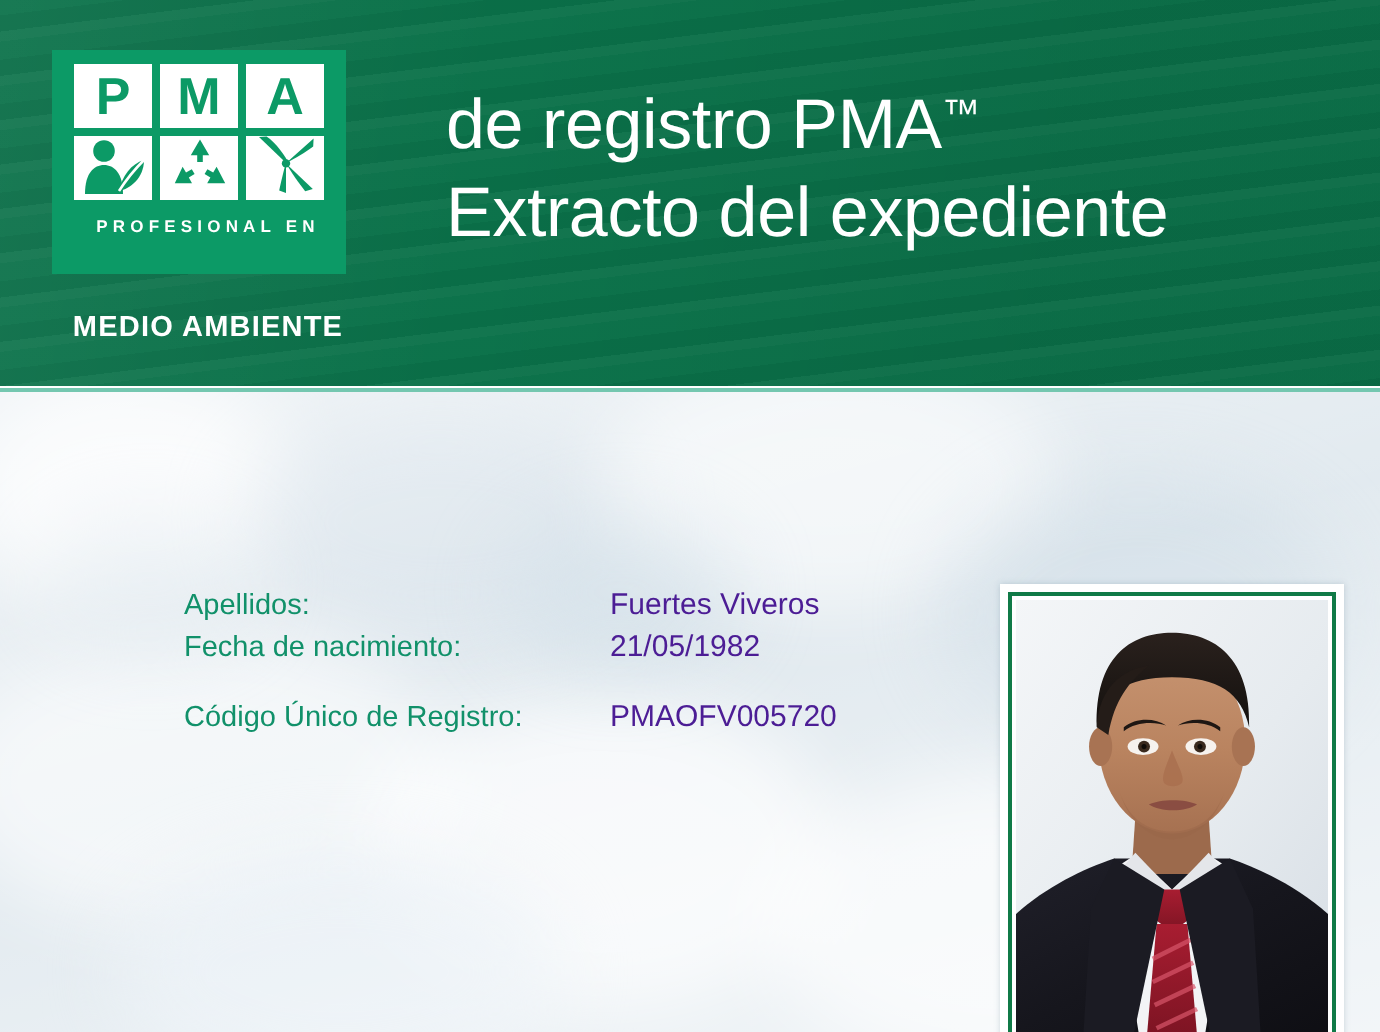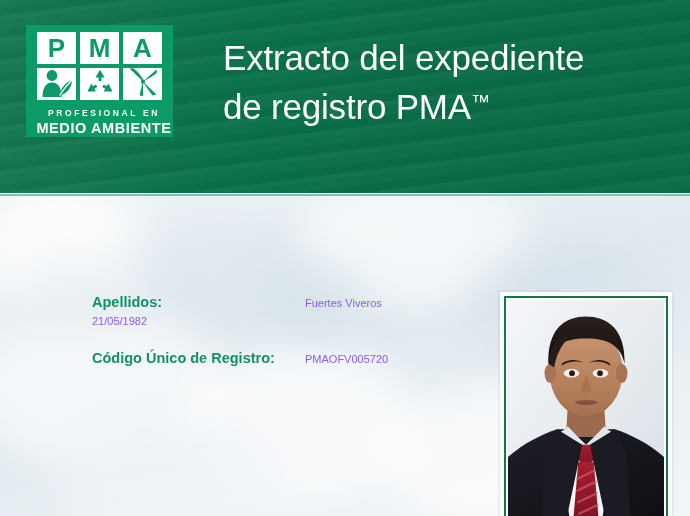--- a/index.html
+++ b/index.html
@@ -98,20 +98,21 @@
     font-weight: bold;
     letter-spacing: 2.6px;
     line-height: 1.15;
   }
   #logo-caption .cap-big {
     display: block;
     font-size: 14.5px;
     font-weight: bold;
     letter-spacing: 0.6px;
     line-height: 1.25;
+    margin-top: 36px;
   }
 
   
   #title {
     position: absolute;
     left: 223px; top: 36px;
     width: 450px;
     color: #ffffff;
     font-size: 35px;
     line-height: 44px;
@@ -152,26 +153,26 @@
   .field-group { margin-bottom: 14px; }
   .field-row {
     display: flex;
     height: 21px;
     align-items: baseline;
   }
   .field-label {
     width: 213px;
     color: #11916a;
     font-size: 14.5px;
-    font-weight: bold;
+    font-weight: normal;
     white-space: nowrap;
   }
   .field-value {
-    color: #8b5cf6;
-    font-size: 11px;
+    color: #4c1d95;
+    font-size: 15px;
     white-space: nowrap;
   }
 
   
   #photo-frame {
     position: absolute;
     left: 500px; top: 292px;
     width: 172px;
     height: 232px;
     background: #ffffff;
@@ -258,22 +259,22 @@
 
     </div>
 
     <div id="logo-caption">
       <span class="cap-small">PROFESIONAL EN</span>
       <span class="cap-big">MEDIO AMBIENTE</span>
     </div>
   </div>
 
   <div id="title">
+    <div><span>de registro PMA</span><span class="tm">™</span></div>
     <div>Extracto del expediente</div>
-    <div><span>de registro PMA</span><span class="tm">™</span></div>
   </div>
 
   <div id="body">
     <div class="blot" style="left:-20px;  top:-10px; width:170px; height:120px; background:rgba(255,255,255,0.75);"></div>
     <div class="blot" style="left:120px;  top:10px;  width:200px; height:110px; background:rgba(205,219,229,0.55);"></div>
     <div class="blot" style="left:300px;  top:-20px; width:230px; height:130px; background:rgba(255,255,255,0.55);"></div>
     <div class="blot" style="left:470px;  top:40px;  width:200px; height:140px; background:rgba(200,216,227,0.45);"></div>
     <div class="blot" style="left:-30px;  top:120px; width:260px; height:150px; background:rgba(255,255,255,0.6);"></div>
     <div class="blot" style="left:180px;  top:150px; width:240px; height:160px; background:rgba(255,255,255,0.7);"></div>
     <div class="blot" style="left:380px;  top:190px; width:260px; height:150px; background:rgba(255,255,255,0.65);"></div>
@@ -284,20 +285,21 @@
   </div>
 
   <div id="fields">
 
     <div class="field-group">
       <div class="field-row">
         <div class="field-label">Apellidos:</div>
         <div class="field-value">Fuertes Viveros</div>
       </div>
       <div class="field-row">
+        <div class="field-label">Fecha de nacimiento:</div>
         <div class="field-value">21/05/1982</div>
       </div>
     </div>
 
     <div class="field-group">
       <div class="field-row">
         <div class="field-label">Código Único de Registro:</div>
         <div class="field-value">PMAOFV005720</div>
       </div>
     </div>

